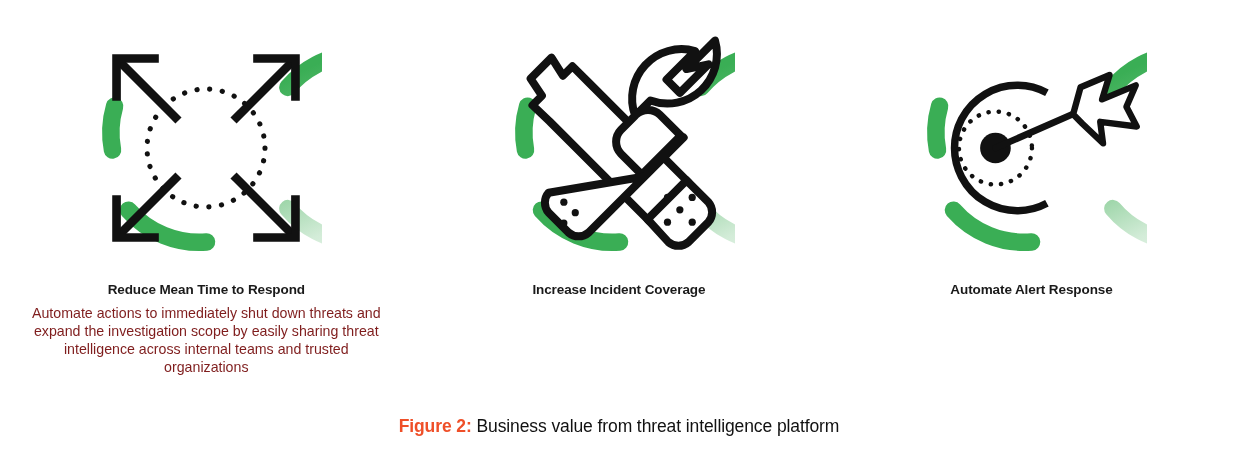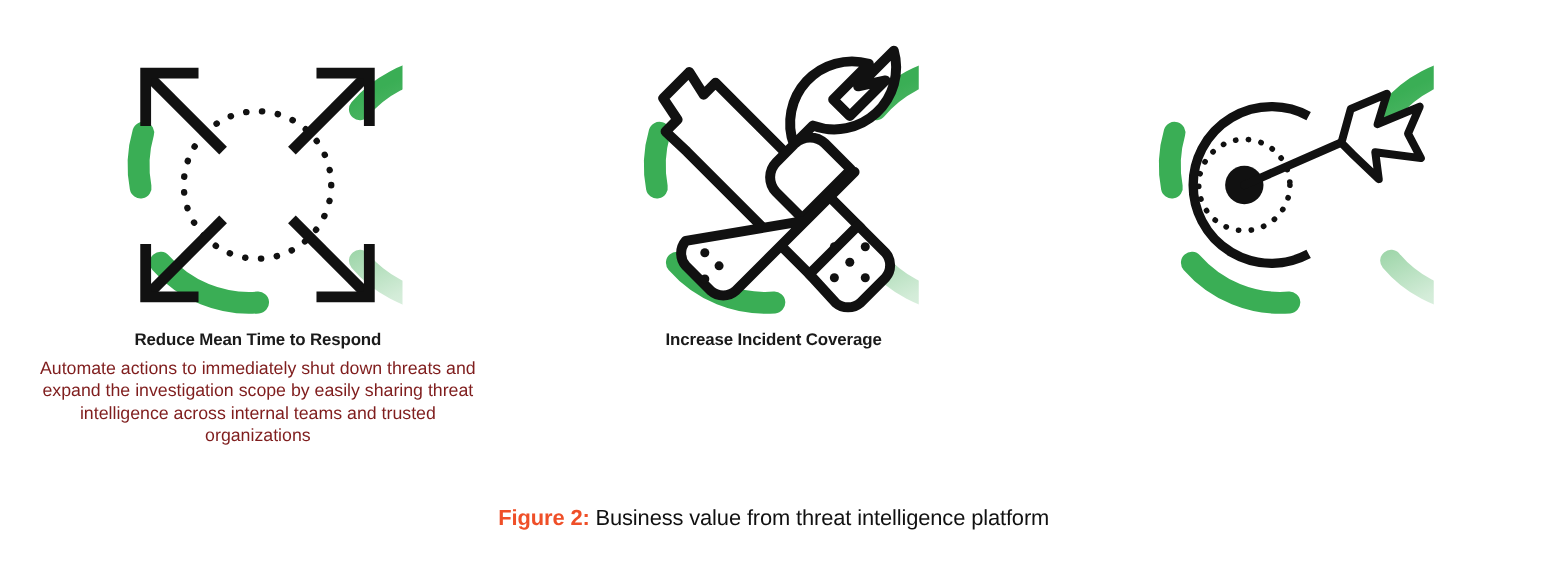--- a/index.html
+++ b/index.html
@@ -68,38 +68,39 @@
   .icon-layer svg {
     display: block;
   }
 
   .card-title {
     font-size: 13.5px;
     font-weight: bold;
     color: #1a1a1a;
     letter-spacing: -0.1px;
     text-align: center;
+    margin-top: 18px;
     line-height: 1.2;
     white-space: nowrap;
   }
 
   .card-body {
     font-size: 14.2px;
     font-weight: 400;
     color: #7f1d1d;
     text-align: center;
     line-height: 1.27;
     margin-top: 6px;
     max-width: 350px;
   }
 
   .caption {
     position: absolute;
     left: 0;
-    top: 404px;
+    top: 416px;
     width: 1238px;
     text-align: center;
     font-size: 17.5px;
     color: #111111;
     letter-spacing: -0.1px;
   }
   .caption .caption-label {
     font-weight: bold;
     color: #ef4f28;
   }
@@ -243,20 +244,21 @@
             <circle cx="43" cy="56" r="8.2" fill="#111111"></circle>
 
             <line x1="43" y1="56" x2="100" y2="31" stroke="#111111" stroke-width="3.6" stroke-linecap="round"></line>
 
             <path d="M 84.5 38.0 L 88.5 23.5 L 104.0 17.0 L 100.0 30.0
                      L 118.0 22.5 L 113.0 34.0 L 118.5 44.5 L 99.0 42.0
                      L 100.5 53.5 L 89.5 43.0 Z" fill="#ffffff" stroke="#111111" stroke-width="3.4" stroke-linejoin="round"></path>
           </svg>
         </div>
       </div>
+      <div class="card-title">Automate Alert Response</div>
     </div>
 
   </div>
 
   <div class="caption">
     <span class="caption-label">Figure 2:</span><span>&nbsp;</span><span class="caption-text">Business value from threat intelligence platform</span>
   </div>
 
 </div>
 

